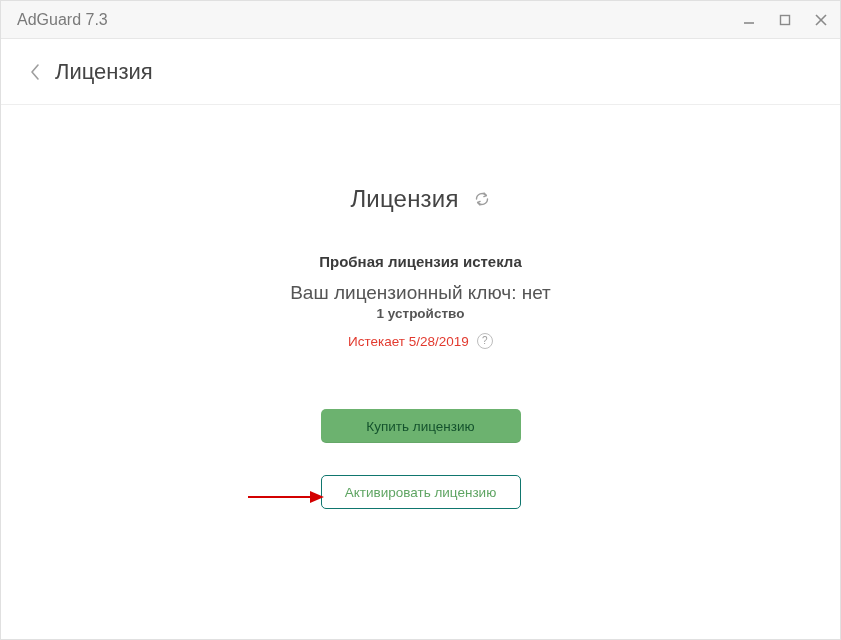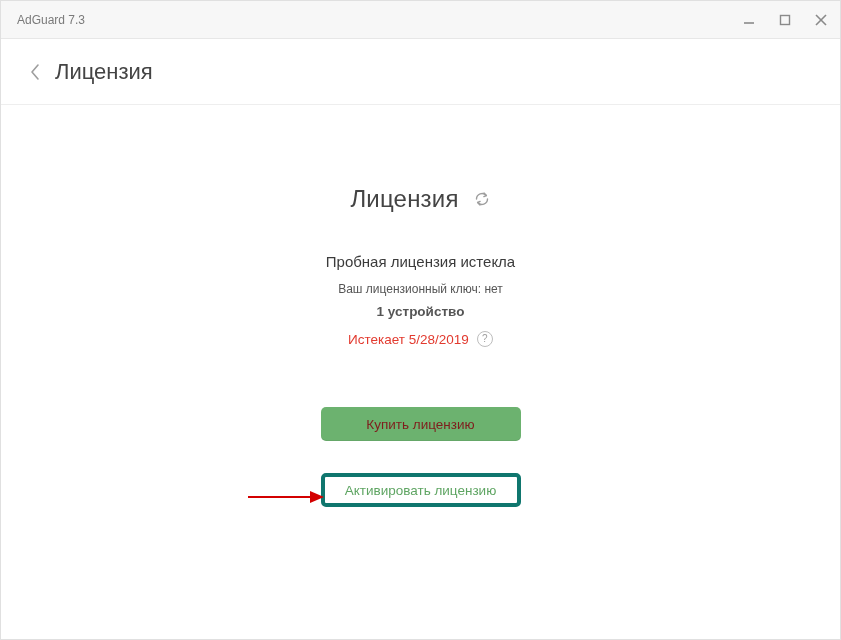--- a/index.html
+++ b/index.html
@@ -8,21 +8,21 @@
 
   .titlebar {
     height: 38px;
     display: flex;
     align-items: center;
     padding: 0 12px 0 16px;
     background: #f7f7f7;
     border-bottom: 1px solid #e7e7e7;
     justify-content: space-between;
   }
-  .titlebar .title { font-size: 12px; color: #7a7a7a; font-weight: 400; }
+  .titlebar .title { font-size: 16px; color: #7a7a7a; font-weight: 400; }
   .win-controls { display: flex; gap: 22px; align-items: center; }
   .win-controls .ctrl { width: 14px; height: 14px; display: inline-flex; align-items: center; justify-content: center; color: #8a8a8a; cursor: pointer; }
   .win-controls svg { display: block; }
 
   .header {
     height: 66px;
     display: flex;
     align-items: center;
     padding: 0 28px;
     border-bottom: 1px solid #eeeeee;
@@ -30,38 +30,38 @@
   }
   .header .back { color: #9e9e9e; display: inline-flex; cursor: pointer; }
   .header .page-title { font-size: 22px; font-weight: 400; color: #444; }
 
   .content { display: flex; flex-direction: column; align-items: center; padding-top: 80px; }
 
   .section-title-row { display: flex; align-items: center; gap: 14px; margin-bottom: 40px; }
   .section-title { font-size: 24px; font-weight: 300; color: #444; letter-spacing: .2px; }
   .refresh { color: #9e9e9e; cursor: pointer; display:inline-flex; }
 
-  .status-line { margin-bottom: 12px; font-size: 15px; color: #3b3b3b; font-weight: 400; }
-  .key-line { margin-bottom: 8px; font-size: 12px; color: #555; }
+  .status-line { margin-bottom: 12px; font-size: 15px; color: #3b3b3b; font-weight: 700; }
+  .key-line { margin-bottom: 2px; font-size: 19px; color: #555; }
   .device-line { margin-bottom: 12px; font-size: 13.5px; color: #555; font-weight: bold; }
   .expiry-row { display: flex; align-items: center; gap: 8px; margin-bottom: 60px; }
   .expiry { font-size: 13.5px; color: #e23a2f; }
   .help-badge {
     width: 16px; height: 16px; border: 1px solid #bdbdbd; border-radius: 50%;
     display: inline-flex; align-items: center; justify-content: center;
     font-size: 10px; color: #9e9e9e; cursor: pointer; line-height: 1;
   }
 
   .btn {
     width: 200px; height: 34px; border-radius: 5px;
     font-size: 13.5px; display: inline-flex; align-items: center; justify-content: center;
     cursor: pointer; user-select: none; margin-bottom: 0;
   }
-  .btn-primary { background: #6cb26f; color: #7f1d1d; border: none; box-shadow: inset 0 -1px 0 rgba(0,0,0,0.06); }
-  .btn-outline { background: #fff; color: #5fa563; border: 4px solid #0f766e; }
+  .btn-primary { background: #6cb26f; color: #14532d; border: none; box-shadow: inset 0 -1px 0 rgba(0,0,0,0.06); }
+  .btn-outline { background: #fff; color: #5fa563; border: 1px solid #0f766e; }
 
   .btn-stack { display: flex; flex-direction: column; align-items: center; gap: 32px; }
 
   .arrow-annotation {
     position: absolute;
     left: 245px;
     top: 488px;
     pointer-events: none;
   }
 </style>

